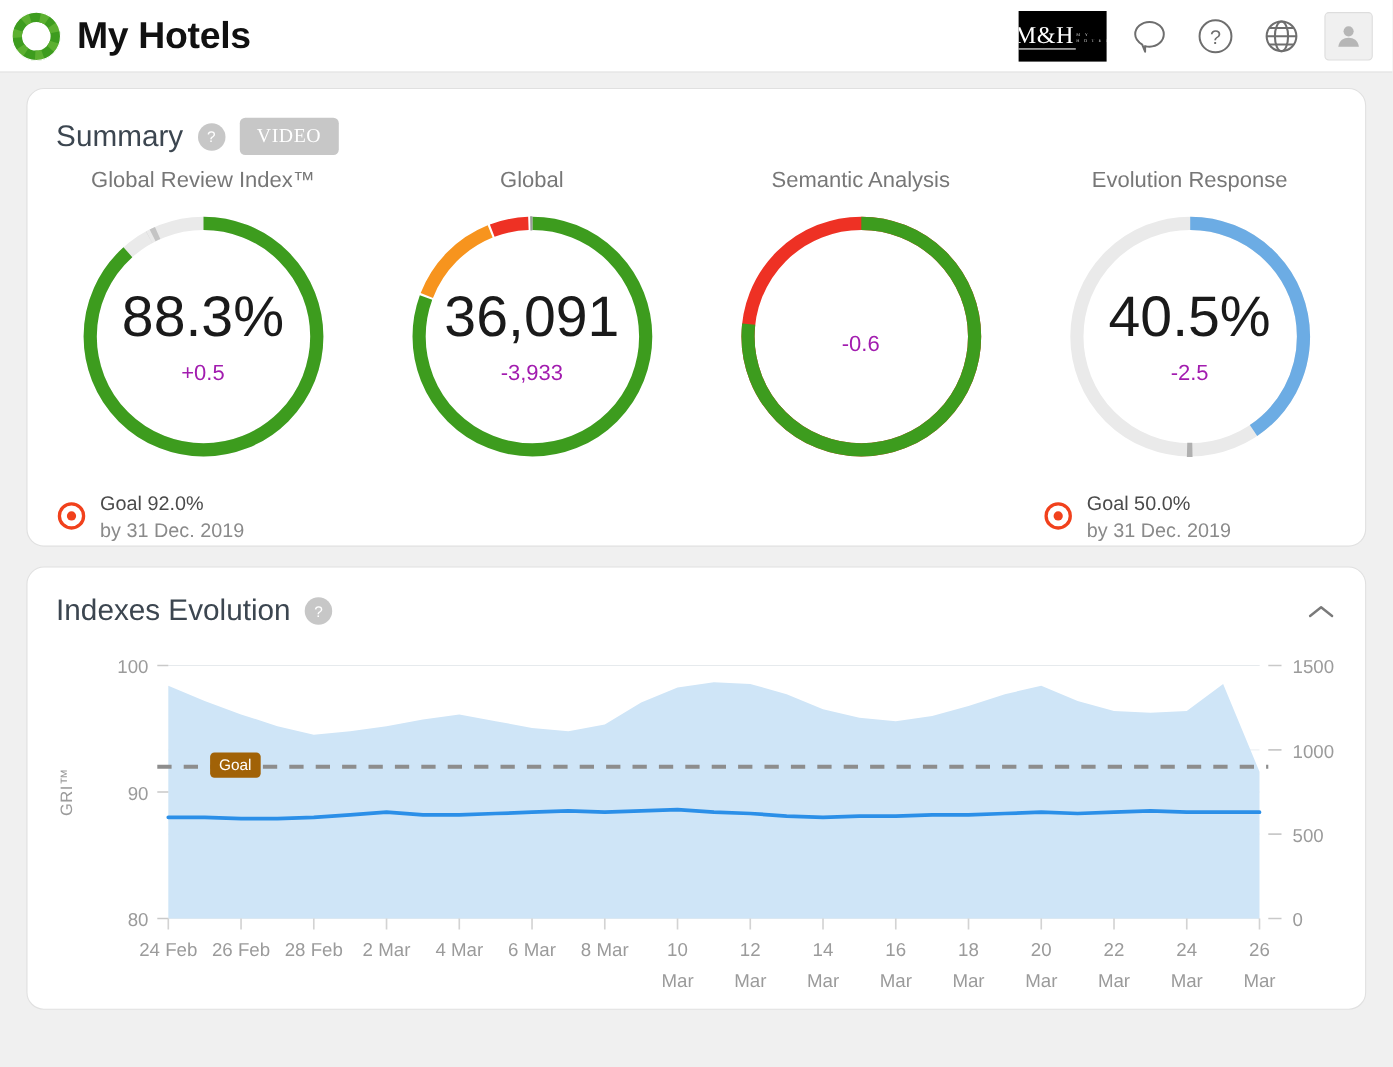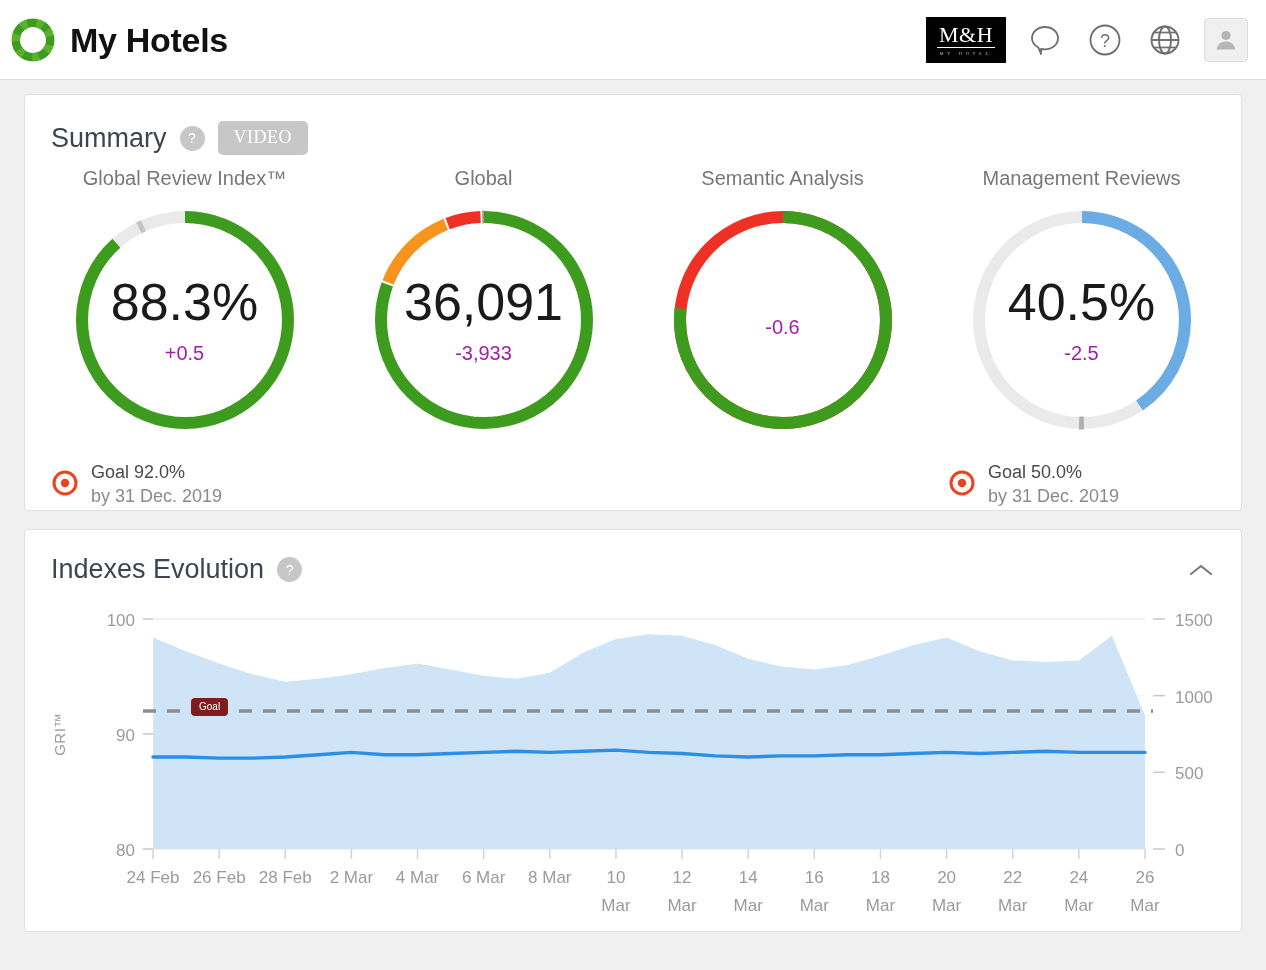--- a/index.html
+++ b/index.html
@@ -6,21 +6,21 @@
   html, body {
     width: 1266px;
     height: 970px;
     background: #f0f0f0;
     font-family: "Liberation Sans", sans-serif;
     overflow: hidden;
   }
 
   
   .topbar {
-    height: 80px;
+    height: 66px;
     background: #ffffff;
     border-bottom: 1px solid #dcdcdc;
     display: flex;
     align-items: center;
     padding: 0 18px 0 10px;
   }
   .brand { display: flex; align-items: center; gap: 14px; }
   .brand-logo { width: 46px; height: 46px; flex: 0 0 46px; }
   .brand-title {
     font-size: 34px;
@@ -31,21 +31,21 @@
   }
   .topbar-right {
     margin-left: auto;
     display: flex;
     align-items: center;
     gap: 18px;
   }
   .hotel-logo {
     width: 80px; height: 46px;
     background: #000;
-    display: flex; flex-direction: column;
+    display: flex; 
     align-items: center; justify-content: center;
     overflow: hidden;
   }
   .hotel-logo .mh {
     font-family: "Liberation Serif", serif;
     color: #fff;
     font-size: 22px;
     line-height: 1;
     border-bottom: 1px solid #fff;
     padding: 0 2px 1px 2px;
@@ -68,21 +68,21 @@
     border: 1px solid #dddddd;
     border-radius: 4px;
     width: 44px; height: 44px;
   }
 
   
   .page { padding: 14px 24px 0 24px; }
   .card {
     background: #ffffff;
     border: 1px solid #e0e0e0;
-    border-radius: 4px;
+    border-radius: 16px;
     margin-bottom: 18px;
     position: relative;
   }
 
   .card-head {
     display: flex;
     align-items: center;
     gap: 13px;
     padding: 26px 26px 0 26px;
   }
@@ -172,23 +172,23 @@
 
   
   .chart-area {
     position: relative;
     height: 330px;
     margin: 18px 0 0 0;
   }
   .chart-area svg { display: block; }
   .goal-badge {
     position: absolute;
-    background: #7f1d1d;
+    background: #a16207;
     color: #ffffff;
-    font-size: 10px;
+    font-size: 14px;
     border-radius: 4px;
     padding: 3px 8px 4px 8px;
     left: 166px;
     top: 738px;
   }
   .axis-text { fill: #9b9b9b; font-size: 17px; font-family: "Liberation Sans", sans-serif; }
   .axis-text-sm { fill: #9b9b9b; font-size: 15px; font-family: "Liberation Sans", sans-serif; }
 </style>
 </head>
 <body>
@@ -322,21 +322,21 @@
         </div>
         <div class="goal-row empty">
           <span class="goal-text">
             <div class="goal-main">&nbsp;</div>
             <div class="goal-sub">&nbsp;</div>
           </span>
         </div>
       </div>
 
       <div class="kpi">
-        <div class="kpi-label">Management Reviews</div>
+        <div class="kpi-label">Evolution Response</div>
         <div class="donut-wrap">
           <svg width="232" height="232" viewBox="0 0 232 232">
             <g transform="rotate(-90 116 116)">
               <circle cx="116" cy="116" r="103" fill="none" stroke="#eaeaea" stroke-width="12"></circle>
               <circle cx="116" cy="116" r="103" fill="none" stroke="#6cace4" stroke-width="12" stroke-dasharray="262.2 385.1"></circle>
               <circle cx="116" cy="116" r="103" fill="none" stroke="#b0b0b0" stroke-width="13" stroke-dasharray="5 1000" stroke-dashoffset="-321.2"></circle>
             </g>
           </svg>
           <div class="donut-center">
             <div class="donut-value">40.5%</div>

